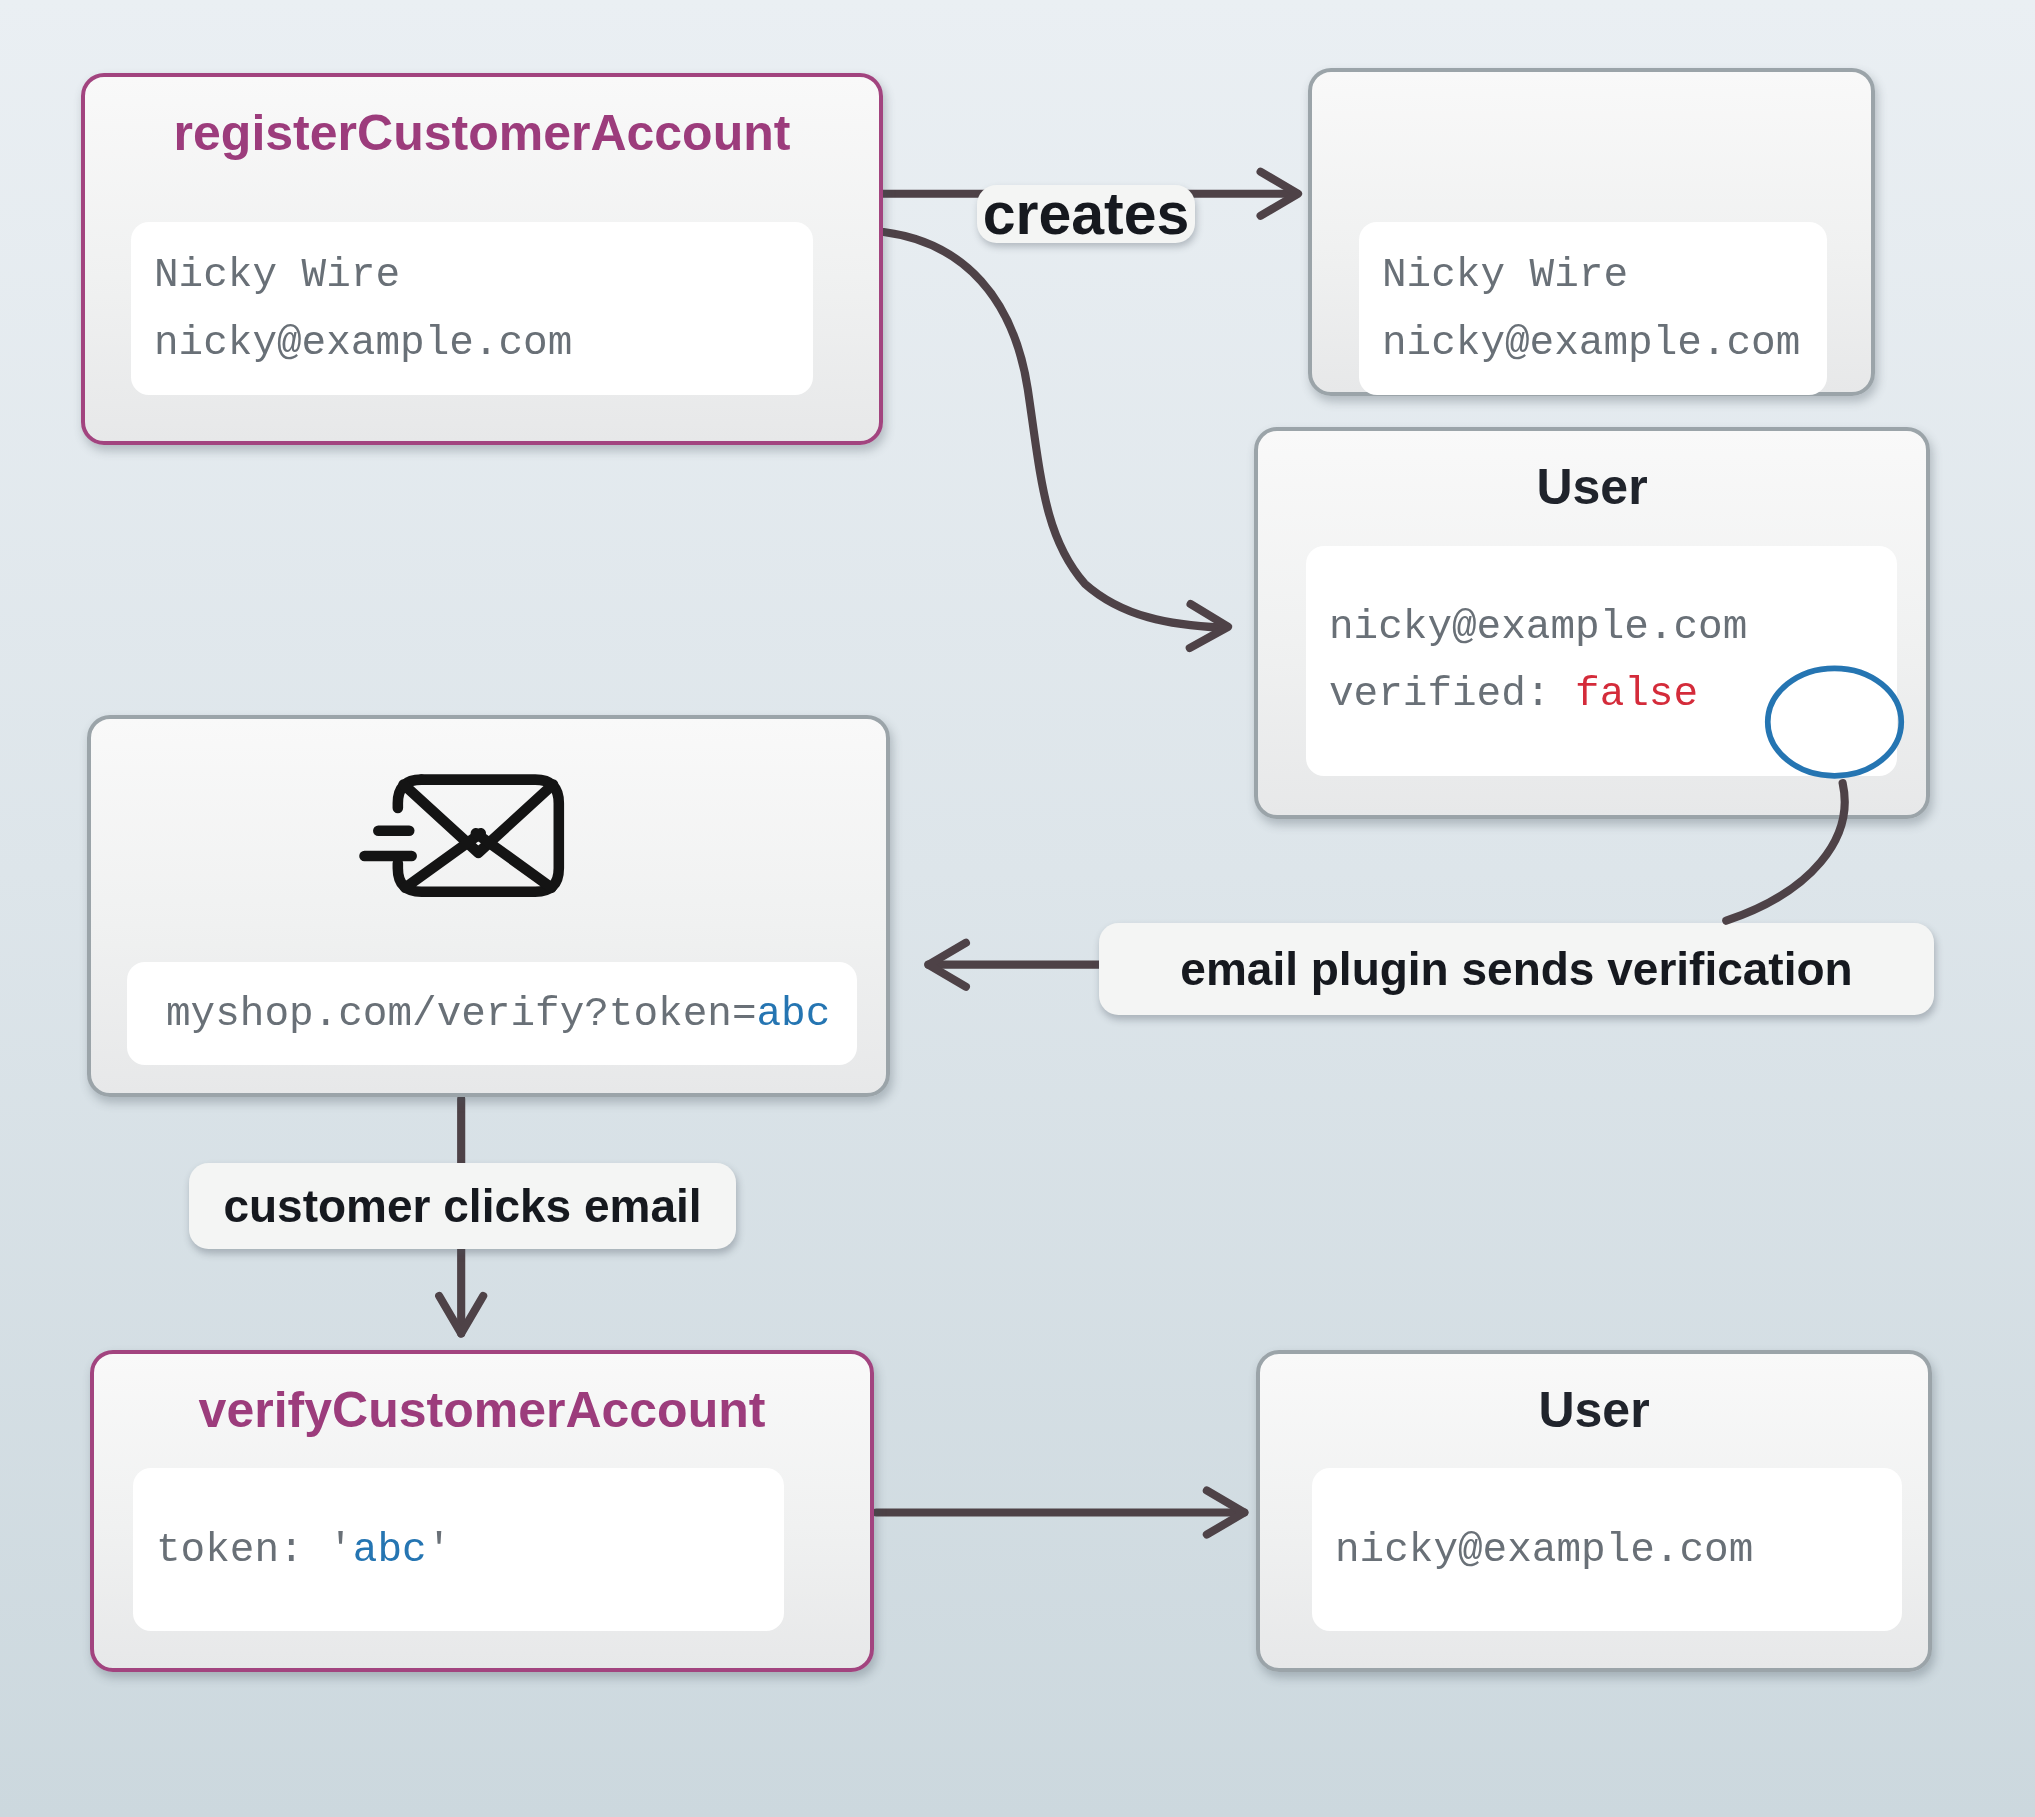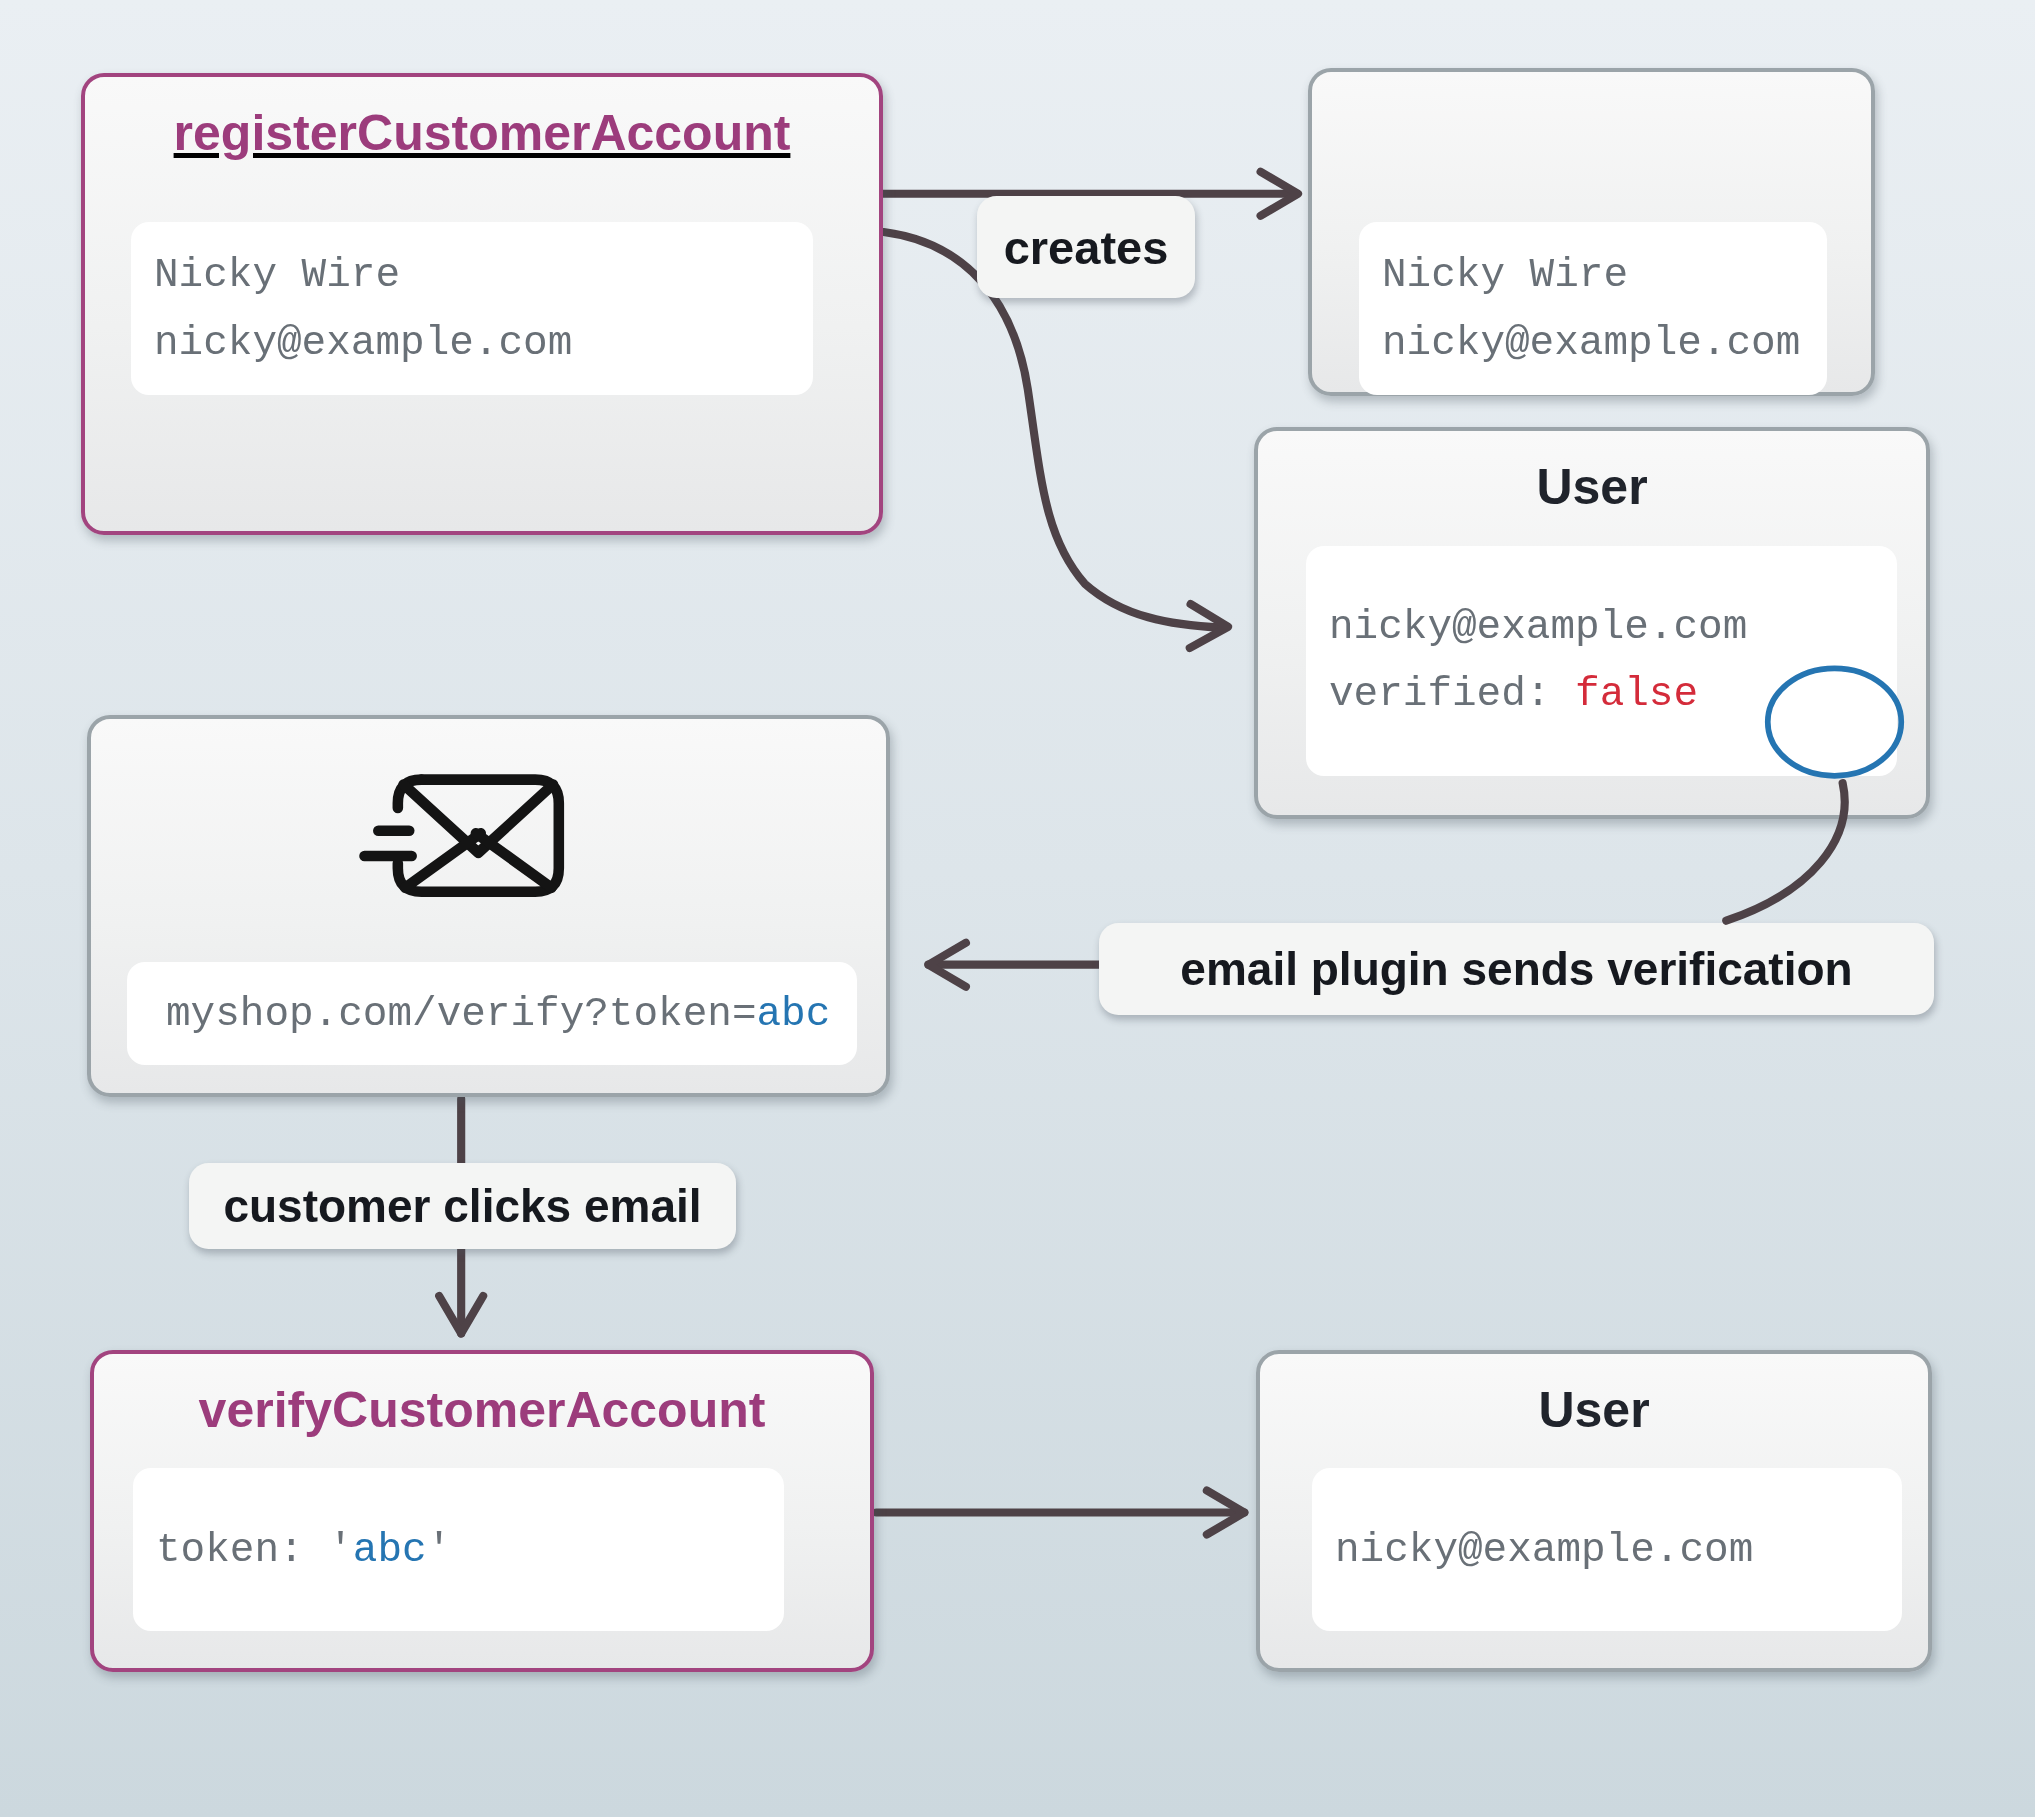--- a/index.html
+++ b/index.html
@@ -45,25 +45,25 @@
   .v-green{color:#27a327;}
   .v-blue{color:#2575b2;}
 
   .edge-label{
     position:absolute;z-index:4;
     background:#f4f5f4;border-radius:19.5px;
     box-shadow:1.6px 4.1px 7.3px rgba(70,82,92,0.32);
     display:flex;align-items:center;justify-content:center;
     font-weight:bold;color:#16191f;
   }
-  .label-creates{left:977px;top:196px;width:218px;height:102px;font-size:47px;}
+  .label-creates{left:977px;top:185px;width:218px;height:58px;font-size:59px;}
   .label-email-plugin{left:1099px;top:923px;width:835px;height:92px;font-size:46px;}
   .label-clicks{left:189px;top:1163px;width:547px;height:86px;font-size:46px;}
 
-  .node-register{left:81px;top:73px;width:802px;height:462px;text-decoration:underline;}
+  .node-register{left:81px;top:73px;width:802px;height:372px;}
   .node-customer{left:1308px;top:68px;width:567px;height:328px;}
   .node-user1{left:1254px;top:427px;width:676px;height:392px;}
   .node-email{left:87px;top:715px;width:803px;height:382px;}
   .node-verify{left:90px;top:1350px;width:784px;height:322px;}
   .node-user2{left:1256px;top:1350px;width:676px;height:322px;}
 
   .register-card{left:46px;top:145px;width:682px;height:173px;}
   .customer-card{left:47px;top:150px;width:468px;height:173px;}
   .user1-card{left:48px;top:115px;width:591px;height:230px;}
   .email-card{left:36px;top:243px;width:730px;height:103px;padding-left:39px;}

